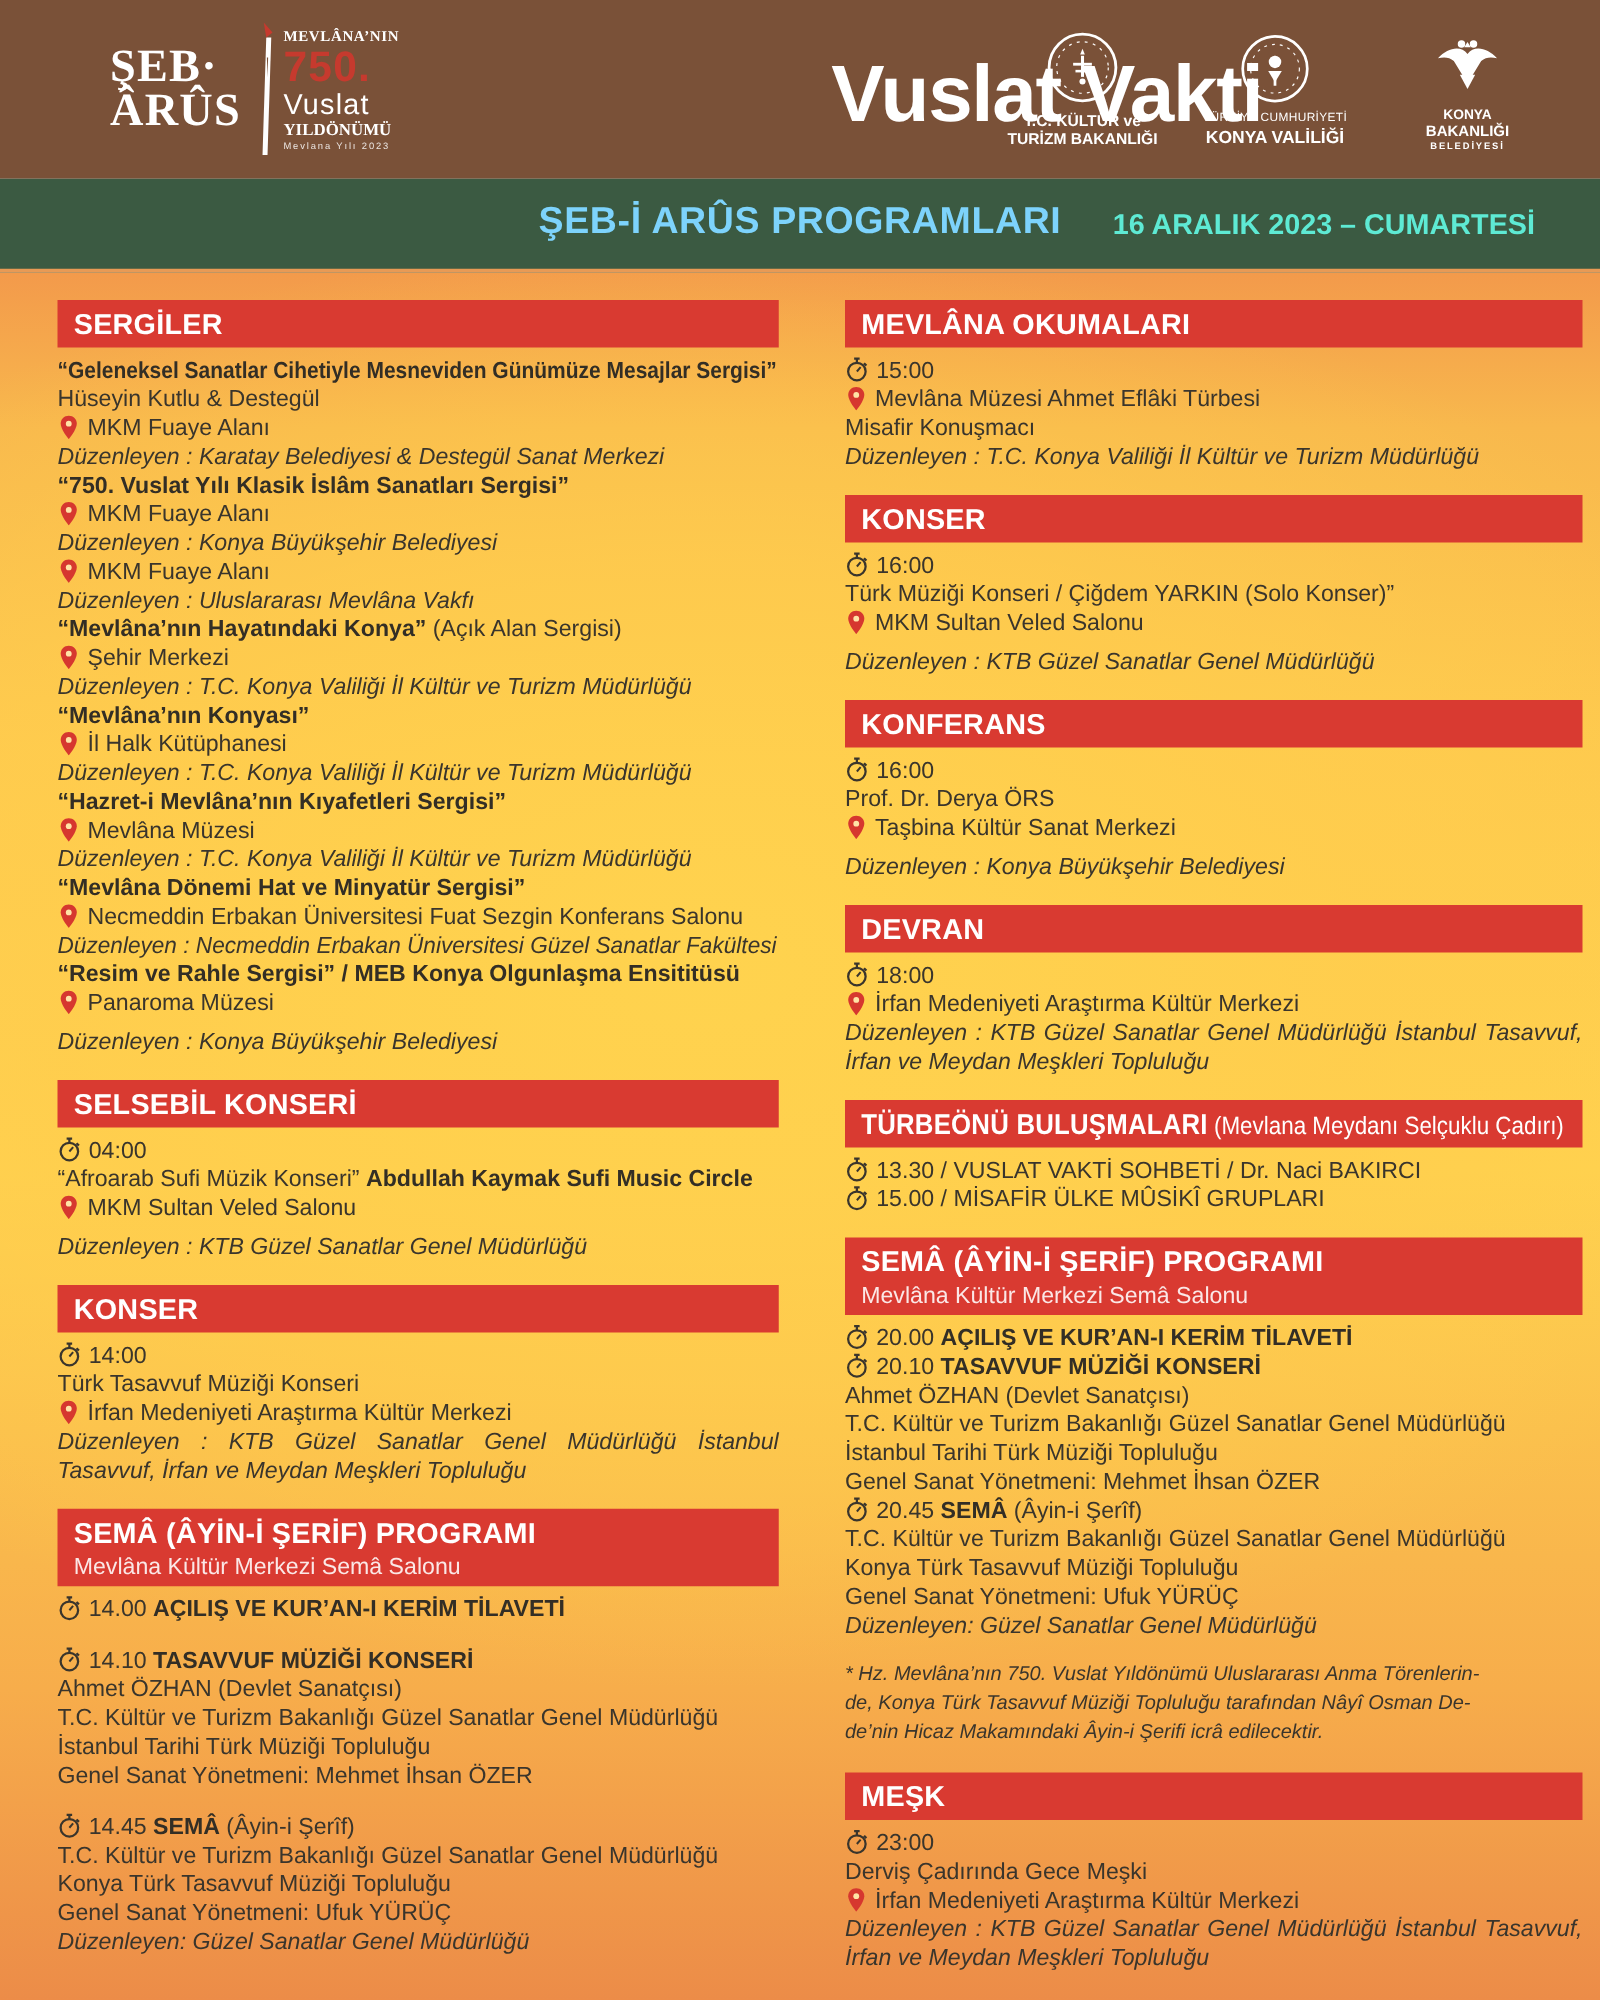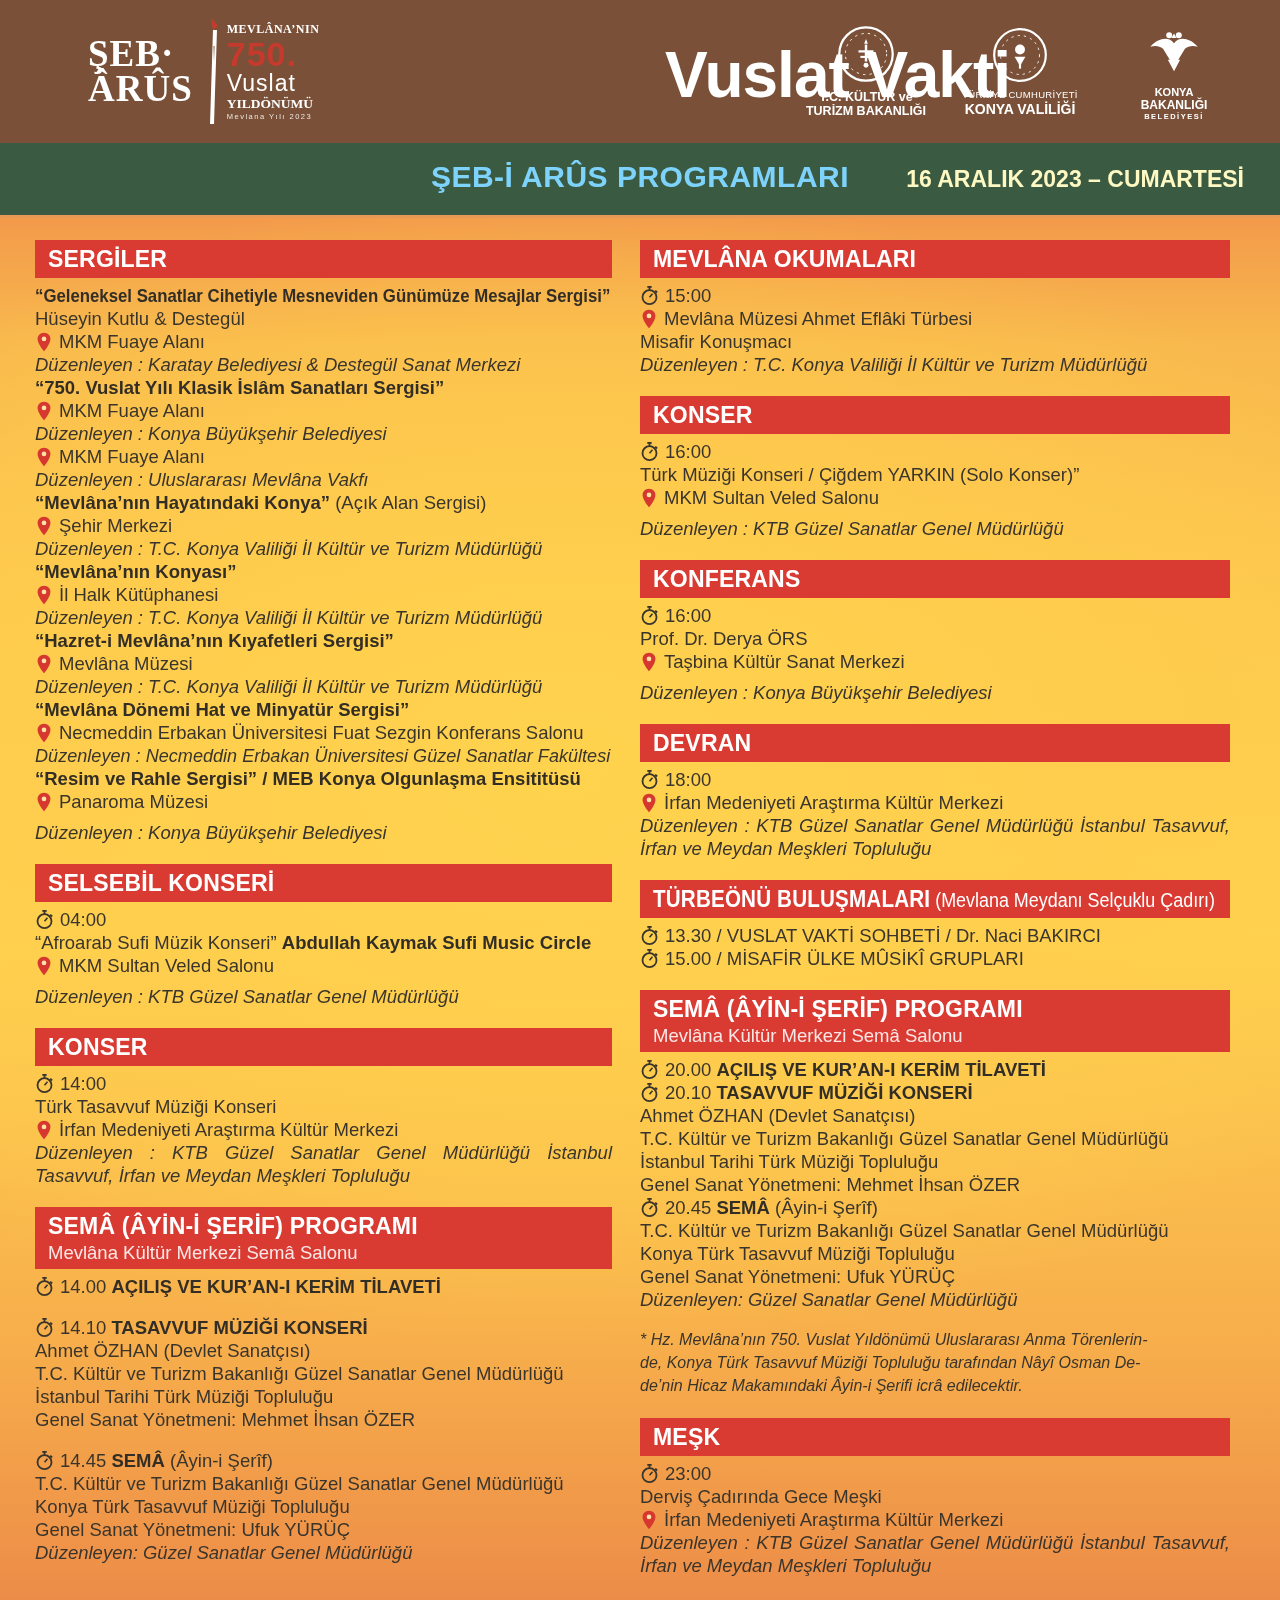--- a/index.html
+++ b/index.html
@@ -30,24 +30,24 @@
   .gov2 .cap span:nth-child(1){font-size:9.5px;font-weight:400;letter-spacing:.3px;}
   .gov2 .cap span:nth-child(2){font-size:14px;font-weight:700;}
   .gov3 .cap span:nth-child(1){font-size:11px;font-weight:700;}
   .gov3 .cap span:nth-child(2){font-size:12px;font-weight:700;}
   .gov3 .cap span:nth-child(3){font-size:7.5px;font-weight:700;letter-spacing:1.5px;}
 
   
   .banner{position:relative;height:72px;background:#3b5a42;border-bottom:3px solid #e89a55;}
   .banner-title{position:absolute;left:0;right:0;top:17px;text-align:center;color:#7dd3fc;
     font-size:30px;font-weight:700;letter-spacing:.5px;}
-  .banner-date{position:absolute;right:36px;top:23px;color:#fef9c3;font-size:23px;font-weight:700;}
+  .banner-date{position:absolute;right:52px;top:23px;color:#5eead4;font-size:23px;font-weight:700;}
 
   
-  .body{height:1382px;box-sizing:border-box;padding:22px 42px 0 35px;display:flex;gap:28px;
+  .body{height:1382px;box-sizing:border-box;padding:22px 42px 0 46px;display:flex;gap:53px;
     background:
       radial-gradient(75% 42% at 44% 40%, rgba(255,211,78,.95) 0%, rgba(255,205,77,.75) 55%, rgba(255,205,77,0) 100%),
       linear-gradient(180deg,#f39a4b 0%,#f8b84d 9%,#fec94e 28%,#ffd34f 52%,#f7ad4b 82%,#ec8c48 100%);}
   .col{width:577px;flex:none;}
   .col-r{width:590px;}
 
   .section{margin-top:20px;}
   .section:first-child{margin-top:0;}
   .bar{background:#d93a31;color:#fff;padding:0 13px;margin-bottom:6px;}
   .bar .bar-row{display:block;height:38px;line-height:38px;}

